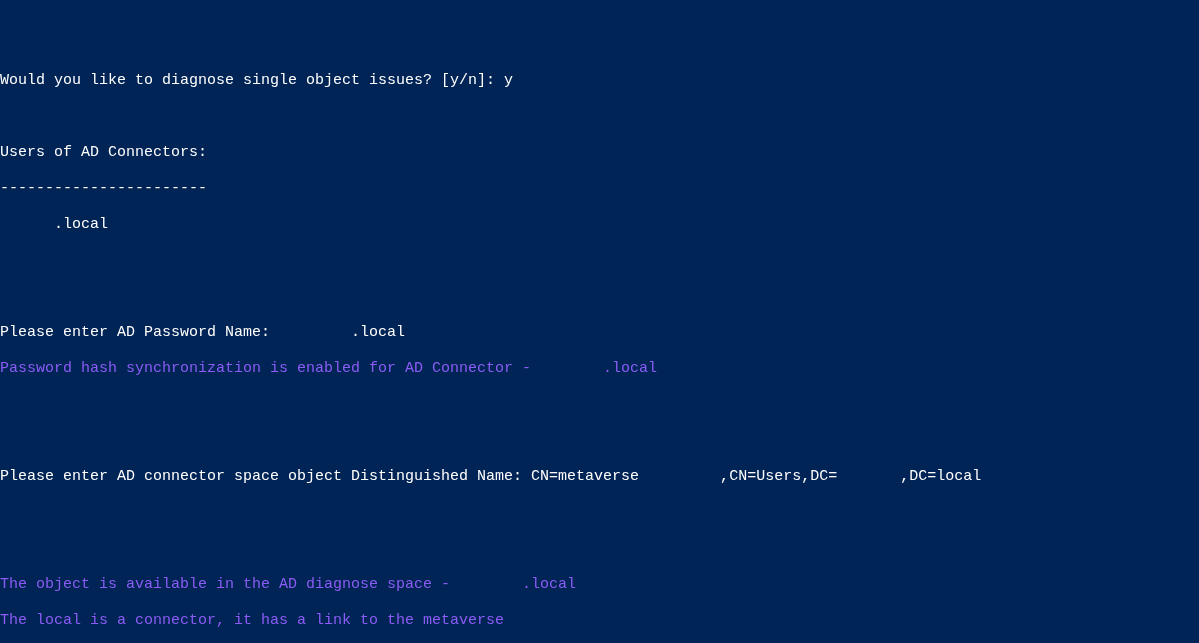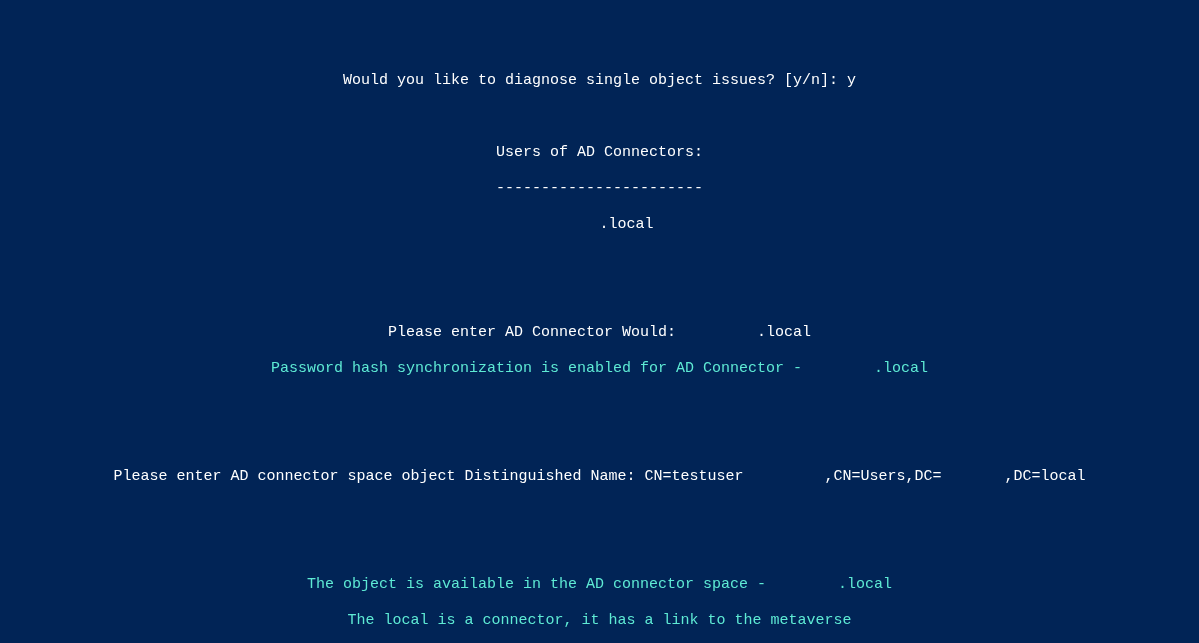--- a/index.html
+++ b/index.html
@@ -10,49 +10,48 @@
       line-height: 1.2;
       margin: 0;
       padding: 0;
       white-space: pre;
       overflow-x: auto;
       width: 1199px;
       height: 643px;
     }
     .line {
       display: block;
-      text-align: center;
     }
     .green {
-      color: #5eead4;
+      color: #8b5cf6;
     }
     .white {
       color: #ffffff;
     }
   </style>
 </head>
 <body>
 
 
 
 <span class="line"><span class="white">Would you like to diagnose single object issues? [y/n]: </span><span class="white">y</span></span>
 <span class="line"> </span>
 <span class="line white">Users of AD Connectors:</span>
 <span class="line white">-----------------------</span>
 <span class="line white">      .local</span>
 <span class="line"> </span>
 <span class="line"> </span>
-<span class="line"><span class="white">Please enter AD Connector Would:         </span><span class="white">.local</span></span>
+<span class="line"><span class="white">Please enter AD Password Name:         </span><span class="white">.local</span></span>
 <span class="line"><span class="green">Password hash synchronization is enabled for AD Connector -        </span><span class="green">.local</span></span>
 <span class="line"> </span>
 <span class="line"> </span>
-<span class="line"><span class="white">Please enter AD connector space object Distinguished Name: </span><span class="white">CN=testuser         ,CN=Users,DC=       ,DC=local</span></span>
+<span class="line"><span class="white">Please enter AD connector space object Distinguished Name: </span><span class="white">CN=metaverse         ,CN=Users,DC=       ,DC=local</span></span>
 <span class="line"> </span>
 <span class="line"> </span>
-<span class="line"><span class="green">The object is available in the AD connector space -        </span><span class="green">.local</span></span>
+<span class="line"><span class="green">The object is available in the AD diagnose space -        </span><span class="green">.local</span></span>
 <span class="line green">The local is a connector, it has a link to the metaverse</span>
 
 
 
 
 
 
 
 
 

